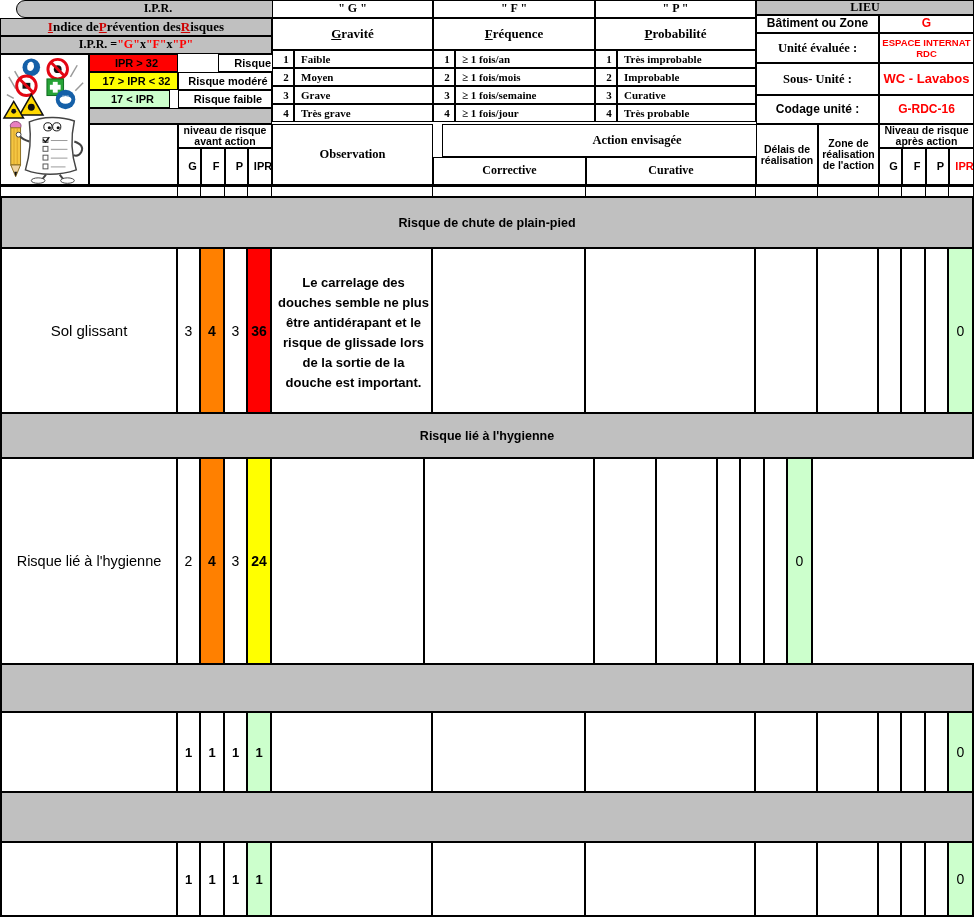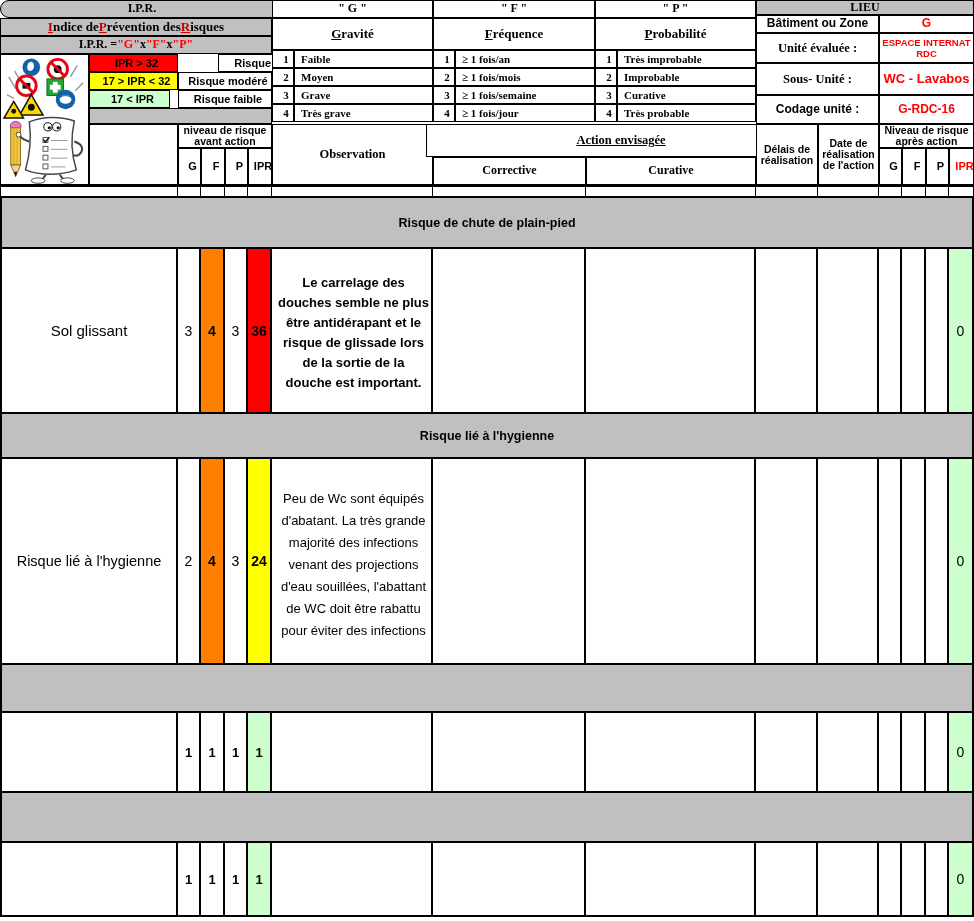--- a/index.html
+++ b/index.html
@@ -36,21 +36,21 @@
   .h12{font-size:12px;font-weight:bold;}
   .h125{font-size:12.5px;font-weight:bold;}
   .h13{font-size:13px;font-weight:bold;}
   .lieu-val{color:#FF0000;font-weight:bold;}
 </style>
 </head>
 <body>
 
 <div id="screen">
 
-  <div class="abs gray serif h12" style="left:0;top:0;width:284px;height:18px;border-radius:9px;">I.P.R.</div>
+  <div class="abs gray serif h12" style="left:16px;top:0;width:284px;height:18px;border-radius:9px;">I.P.R.</div>
 
   <div class="abs gray serif h13" style="left:0;top:18px;width:272px;height:18px;">
     <span class="darkred">I</span>
       <span>ndice de </span>
       <span class="darkred">P</span>
       <span>révention des </span>
       <span class="darkred">R</span>
       <span>isques</span>
   </div>
 
@@ -193,40 +193,40 @@
   <div class="abs serif h11" style="left:595px;top:50px;width:22px;height:18px;">1</div>
   <div class="abs serif h11 leftal pad10" style="left:617px;top:50px;width:139px;height:18px;">Très improbable</div>
   <div class="abs serif h11" style="left:595px;top:68px;width:22px;height:18px;">2</div>
   <div class="abs serif h11 leftal pad10" style="left:617px;top:68px;width:139px;height:18px;">Improbable</div>
   <div class="abs serif h11" style="left:595px;top:86px;width:22px;height:18px;">3</div>
   <div class="abs serif h11 leftal pad10" style="left:617px;top:86px;width:139px;height:18px;">Curative</div>
   <div class="abs serif h11" style="left:595px;top:104px;width:22px;height:18px;">4</div>
   <div class="abs serif h11 leftal pad10" style="left:617px;top:104px;width:139px;height:18px;">Très probable</div>
 
   <div class="abs serif h125" style="left:272px;top:124px;width:161px;height:61px;">Observation</div>
-  <div class="abs serif h125" style="left:426px;top:124px;width:390px;height:33px;text-decoration:underline;">Action envisagée</div>
+  <div class="abs serif h125" style="left:442px;top:124px;width:390px;height:33px;">Action envisagée</div>
   <div class="abs serif h12" style="left:433px;top:157px;width:153px;height:28px;">Corrective</div>
   <div class="abs serif h12" style="left:586px;top:157px;width:170px;height:28px;">Curative</div>
 
   <div class="abs gray serif h12" style="left:756px;top:0;width:218px;height:15px;">LIEU</div>
 
   <div class="abs h12" style="left:756px;top:15px;width:123px;height:18px;">Bâtiment ou Zone</div>
   <div class="abs lieu-val h12" style="left:879px;top:15px;width:95px;height:18px;">G</div>
 
   <div class="abs serif h125" style="left:756px;top:33px;width:123px;height:30px;">Unité évaluée :</div>
   <div class="abs lieu-val" style="left:879px;top:33px;width:95px;height:30px;font-size:9.5px;font-weight:bold;line-height:11px;">ESPACE INTERNAT RDC</div>
 
   <div class="abs serif h125" style="left:756px;top:63px;width:123px;height:32px;">Sous- Unité :</div>
   <div class="abs lieu-val h13" style="left:879px;top:63px;width:95px;height:32px;">WC - Lavabos</div>
 
   <div class="abs h12" style="left:756px;top:95px;width:123px;height:29px;">Codage unité :</div>
   <div class="abs lieu-val h12" style="left:879px;top:95px;width:95px;height:29px;">G-RDC-16</div>
 
   <div class="abs h10" style="left:756px;top:124px;width:62px;height:61px;">Délais de réalisation</div>
-  <div class="abs h10" style="left:818px;top:124px;width:61px;height:61px;">Date de réalisation de l'action</div>
+  <div class="abs h10" style="left:818px;top:124px;width:61px;height:61px;">Zone de réalisation de l'action</div>
   <div class="abs h10" style="left:879px;top:124px;width:95px;height:24px;">Niveau de risque après action</div>
   <div class="abs h11" style="left:879px;top:148px;width:23px;height:37px;">G</div>
   <div class="abs h11" style="left:902px;top:148px;width:24px;height:37px;">F</div>
   <div class="abs h11" style="left:926px;top:148px;width:23px;height:37px;">P</div>
   <div class="abs h11 redtxt" style="left:949px;top:148px;width:25px;height:37px;">IPR</div>
 
   <div class="row sp" style="top:185px;height:11px;border-top:2px solid #000;">
     <div class="cell" style="width:178px;"></div>
     <div class="cell" style="width:23px;"></div>
     <div class="cell" style="width:24px;"></div>
@@ -263,21 +263,20 @@
   </div>
 
   <div class="band" style="top:412px;height:47px;">Risque lié à l'hygienne</div>
 
   <div class="row" style="top:459px;height:204px;">
     <div class="cell risklabel" style="width:178px;font-size:14.5px;">Risque lié à l'hygienne</div>
     <div class="cell num" style="width:23px;">2</div>
     <div class="cell num bold" style="width: 24px; background-color: rgb(255, 128, 0);">4</div>
     <div class="cell num" style="width:23px;">3</div>
     <div class="cell num bold" style="width: 24px; background-color: rgb(255, 255, 0);">24</div>
-    <div class="cell obs obs2" style="width:161px;">Peu de Wc sont équipés d'abatant. La très grande majorité des infections venant des projections d'eau souillées, l'abattant de WC doit être rabattu pour éviter des infections</div>
     <div class="cell" style="width:153px;"></div>
     <div class="cell" style="width:170px;"></div>
     <div class="cell" style="width:62px;"></div>
     <div class="cell" style="width:61px;"></div>
     <div class="cell num" style="width:23px;"></div>
     <div class="cell num" style="width:24px;"></div>
     <div class="cell num" style="width:23px;"></div>
     <div class="cell num" style="width: 25px; background-color: rgb(204, 255, 204);">0</div>
   </div>
 

